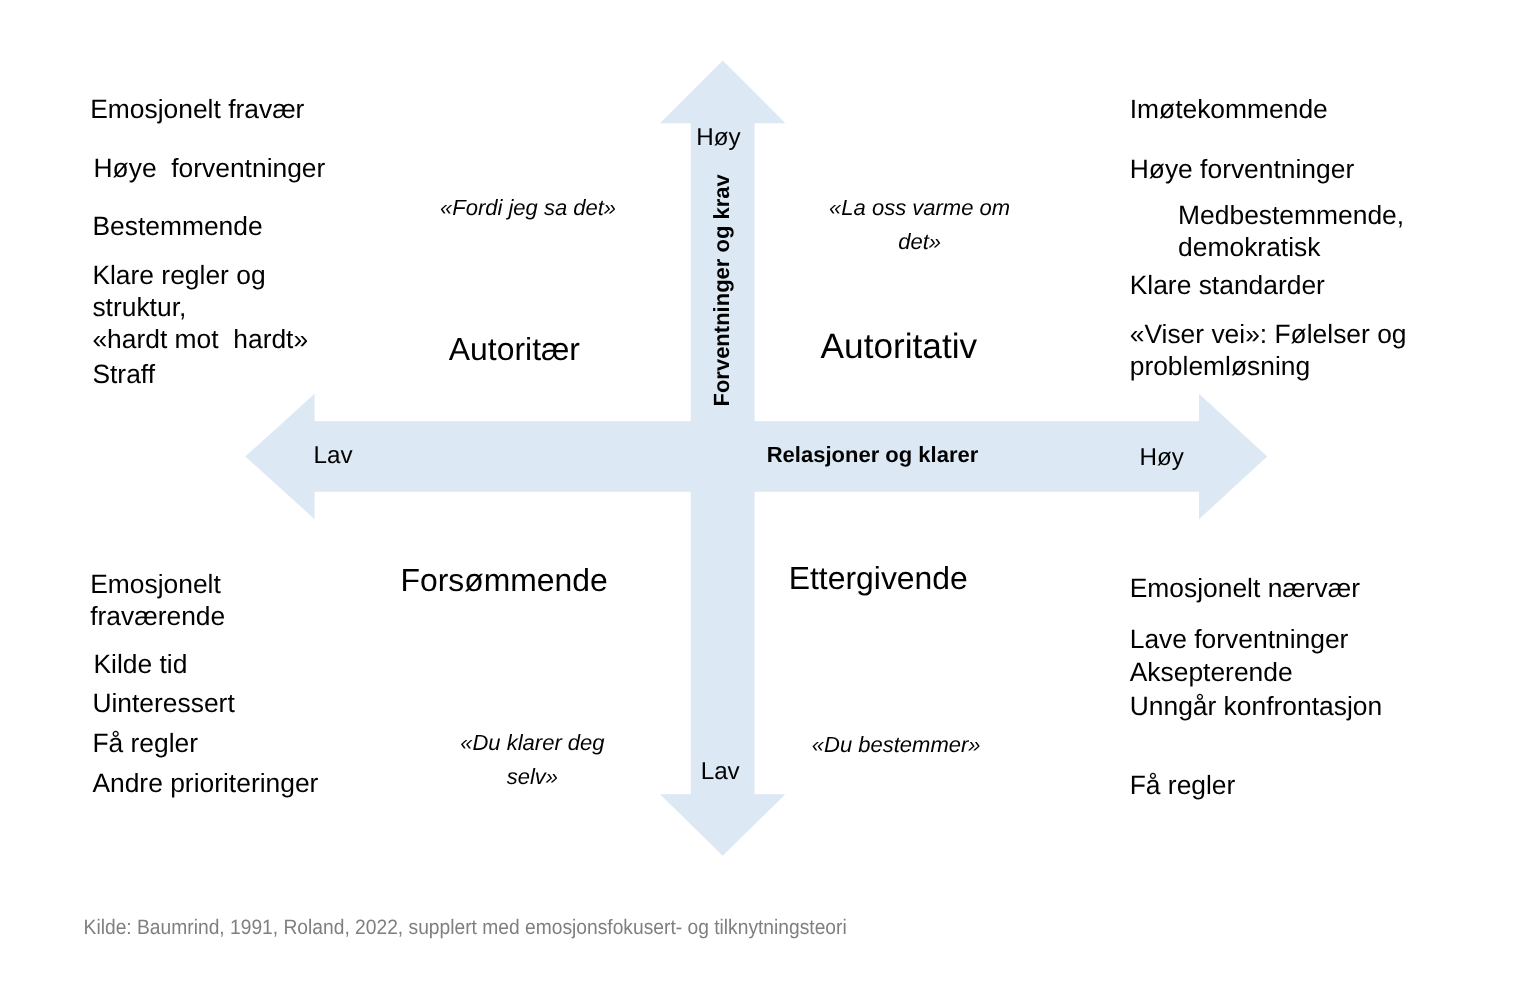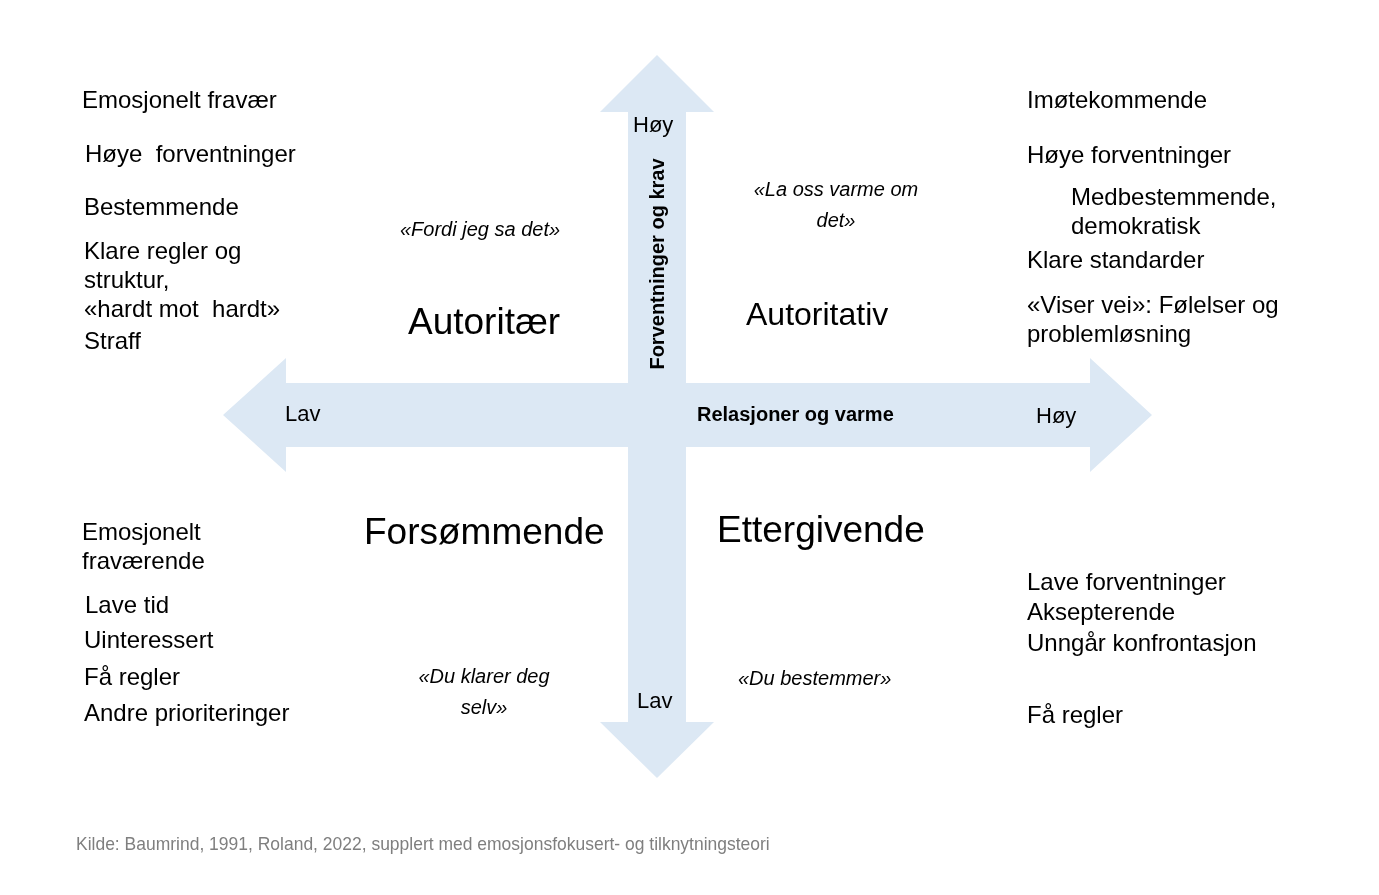--- a/index.html
+++ b/index.html
@@ -4,21 +4,21 @@
 <style>
   html,body { margin:0; padding:0; background:#ffffff; }
   .canvas {
     position:relative; width:1379px; height:895px; background:#ffffff;
     font-family:"Liberation Sans","DejaVu Sans",sans-serif; color:#000;
     overflow:hidden;
   }
   .abs { position:absolute; }
   svg.axes { position:absolute; left:0; top:0; }
   .trait { font-size:24px; line-height:29px; white-space:pre-wrap; }
-  .qtitle { font-size:37px; line-height:1.05; }
+  .qtitle { font-size:29px; line-height:1.05; }
   .qtitle.bold { font-weight:normal; font-size:32px; }
   .quote { font-size:20px; font-style:italic; line-height:31px; white-space:pre-wrap; }
   .quote.center { text-align:center; }
   .axis-end { font-size:22px; line-height:1.1; }
   .axis-title { font-size:20px; font-weight:bold; line-height:26px; }
   .v-axis-title { width:230px; text-align:center; transform:rotate(-90deg); transform-origin:center; }
   .source { font-size:19px; color:#7f7f7f; transform:scaleX(0.92); transform-origin:left center; white-space:nowrap; }
 </style>
 </head>
 <body>
@@ -28,24 +28,24 @@
   <svg class="axes" width="1379" height="895" viewBox="0 0 1379 895">
     <polygon points="657,55 600,112 628,112 628,722 600,722 657,778 714,722 686,722 686,112 714,112" fill="#dce8f4"></polygon>
     <polygon points="223,415 286,358 286,383 1090,383 1090,358 1152,415 1090,472 1090,447 286,447 286,472" fill="#dce8f4"></polygon>
   </svg>
 
   <div class="abs axis-end" style="left:633px; top:113px;">Høy</div>
   <div class="abs axis-title v-axis-title" style="left:542px; top:251px;">Forventninger og krav</div>
   <div class="abs axis-end" style="left:637px; top:689px;">Lav</div>
 
   <div class="abs axis-end" style="left:285px; top:402px;">Lav</div>
-  <div class="abs axis-title" style="left:697px; top:401px;">Relasjoner og varme</div>
+  <div class="abs axis-title" style="left:697px; top:401px;">Relasjoner og klarer</div>
   <div class="abs axis-end" style="left:1036px; top:404px;">Høy</div>
 
-  <div class="abs quote" style="left:400px; top:174px;margin-top:40px;">«Fordi jeg sa det»</div>
+  <div class="abs quote" style="left:400px; top:174px;">«Fordi jeg sa det»</div>
   <div class="abs qtitle" style="left:408px; top:303px;">Autoritær</div>
   <div class="abs trait" style="left:82px; top:85px;">Emosjonelt fravær</div>
   <div class="abs trait" style="left:85px; top:139px;">Høye  forventninger</div>
   <div class="abs trait" style="left:84px; top:192px;">Bestemmende</div>
   <div class="abs trait" style="left:84px; top:236px;">Klare regler og
 struktur,
 «hardt mot  hardt»</div>
   <div class="abs trait" style="left:84px; top:326px;">Straff</div>
 
   <div class="abs quote center" style="left:736px; top:174px; width:200px;">«La oss varme om
@@ -57,27 +57,28 @@
 demokratisk</div>
   <div class="abs trait" style="left:1027px; top:245px;">Klare standarder</div>
   <div class="abs qtitle" style="left:364px; top:513px;">Forsømmende</div>
 
   <div class="abs trait" style="left:1027px; top:290px;">«Viser vei»: Følelser og
 problemløsning</div>
   <div class="abs trait" style="left:82px; top:517px;">Emosjonelt
 fraværende</div>
   <div class="abs quote center" style="left:408px; top:661px; width:152px;">«Du klarer deg
 selv»</div>
-  <div class="abs trait" style="left:85px; top:590px;">Lave tid</div>
+  <div class="abs trait" style="left:85px; top:590px;">Kilde tid</div>
   <div class="abs trait" style="left:84px; top:625px;">Uinteressert</div>
   <div class="abs trait" style="left:84px; top:662px;">Få regler</div>
   <div class="abs qtitle" style="left:717px; top:511px;">Ettergivende</div>
 
   <div class="abs trait" style="left:84px; top:698px;">Andre prioriteringer</div>
   <div class="abs quote" style="left:738px; top:663px;">«Du bestemmer»</div>
+  <div class="abs trait" style="left:1027px; top:521px;">Emosjonelt nærvær</div>
   <div class="abs trait" style="left:1027px; top:567px;">Lave forventninger</div>
   <div class="abs trait" style="left:1027px; top:597px;">Aksepterende</div>
   <div class="abs trait" style="left:1027px; top:628px;">Unngår konfrontasjon</div>
   <div class="abs trait" style="left:1027px; top:700px;">Få regler</div>
 
   <div class="abs source" style="left:76px; top:833px;">Kilde: Baumrind, 1991, Roland, 2022, supplert med emosjonsfokusert- og tilknytningsteori</div>
 
 </div>
 
 </body></html>

